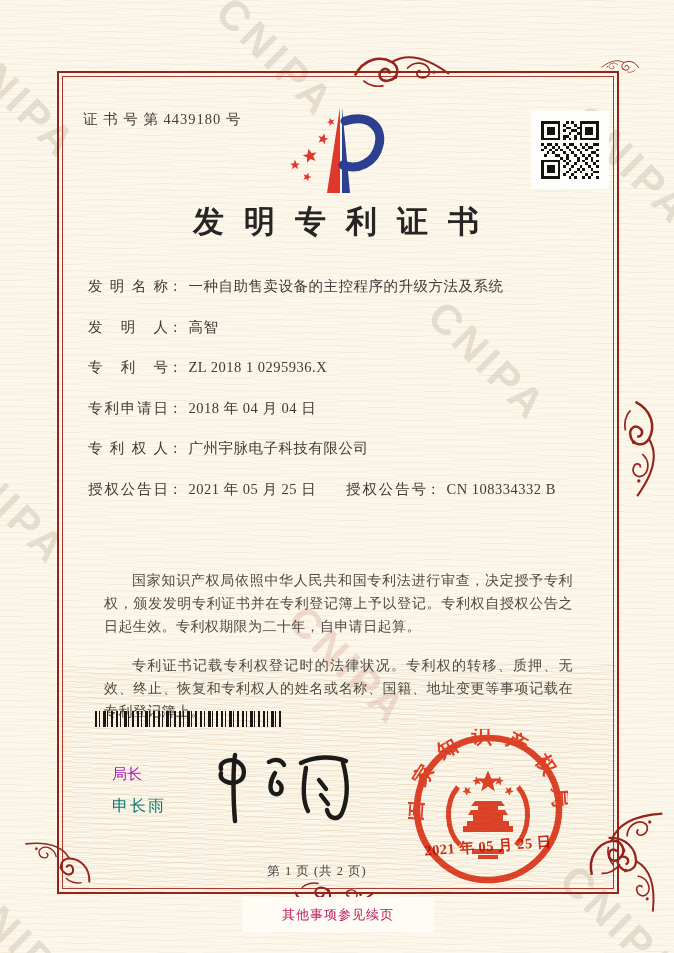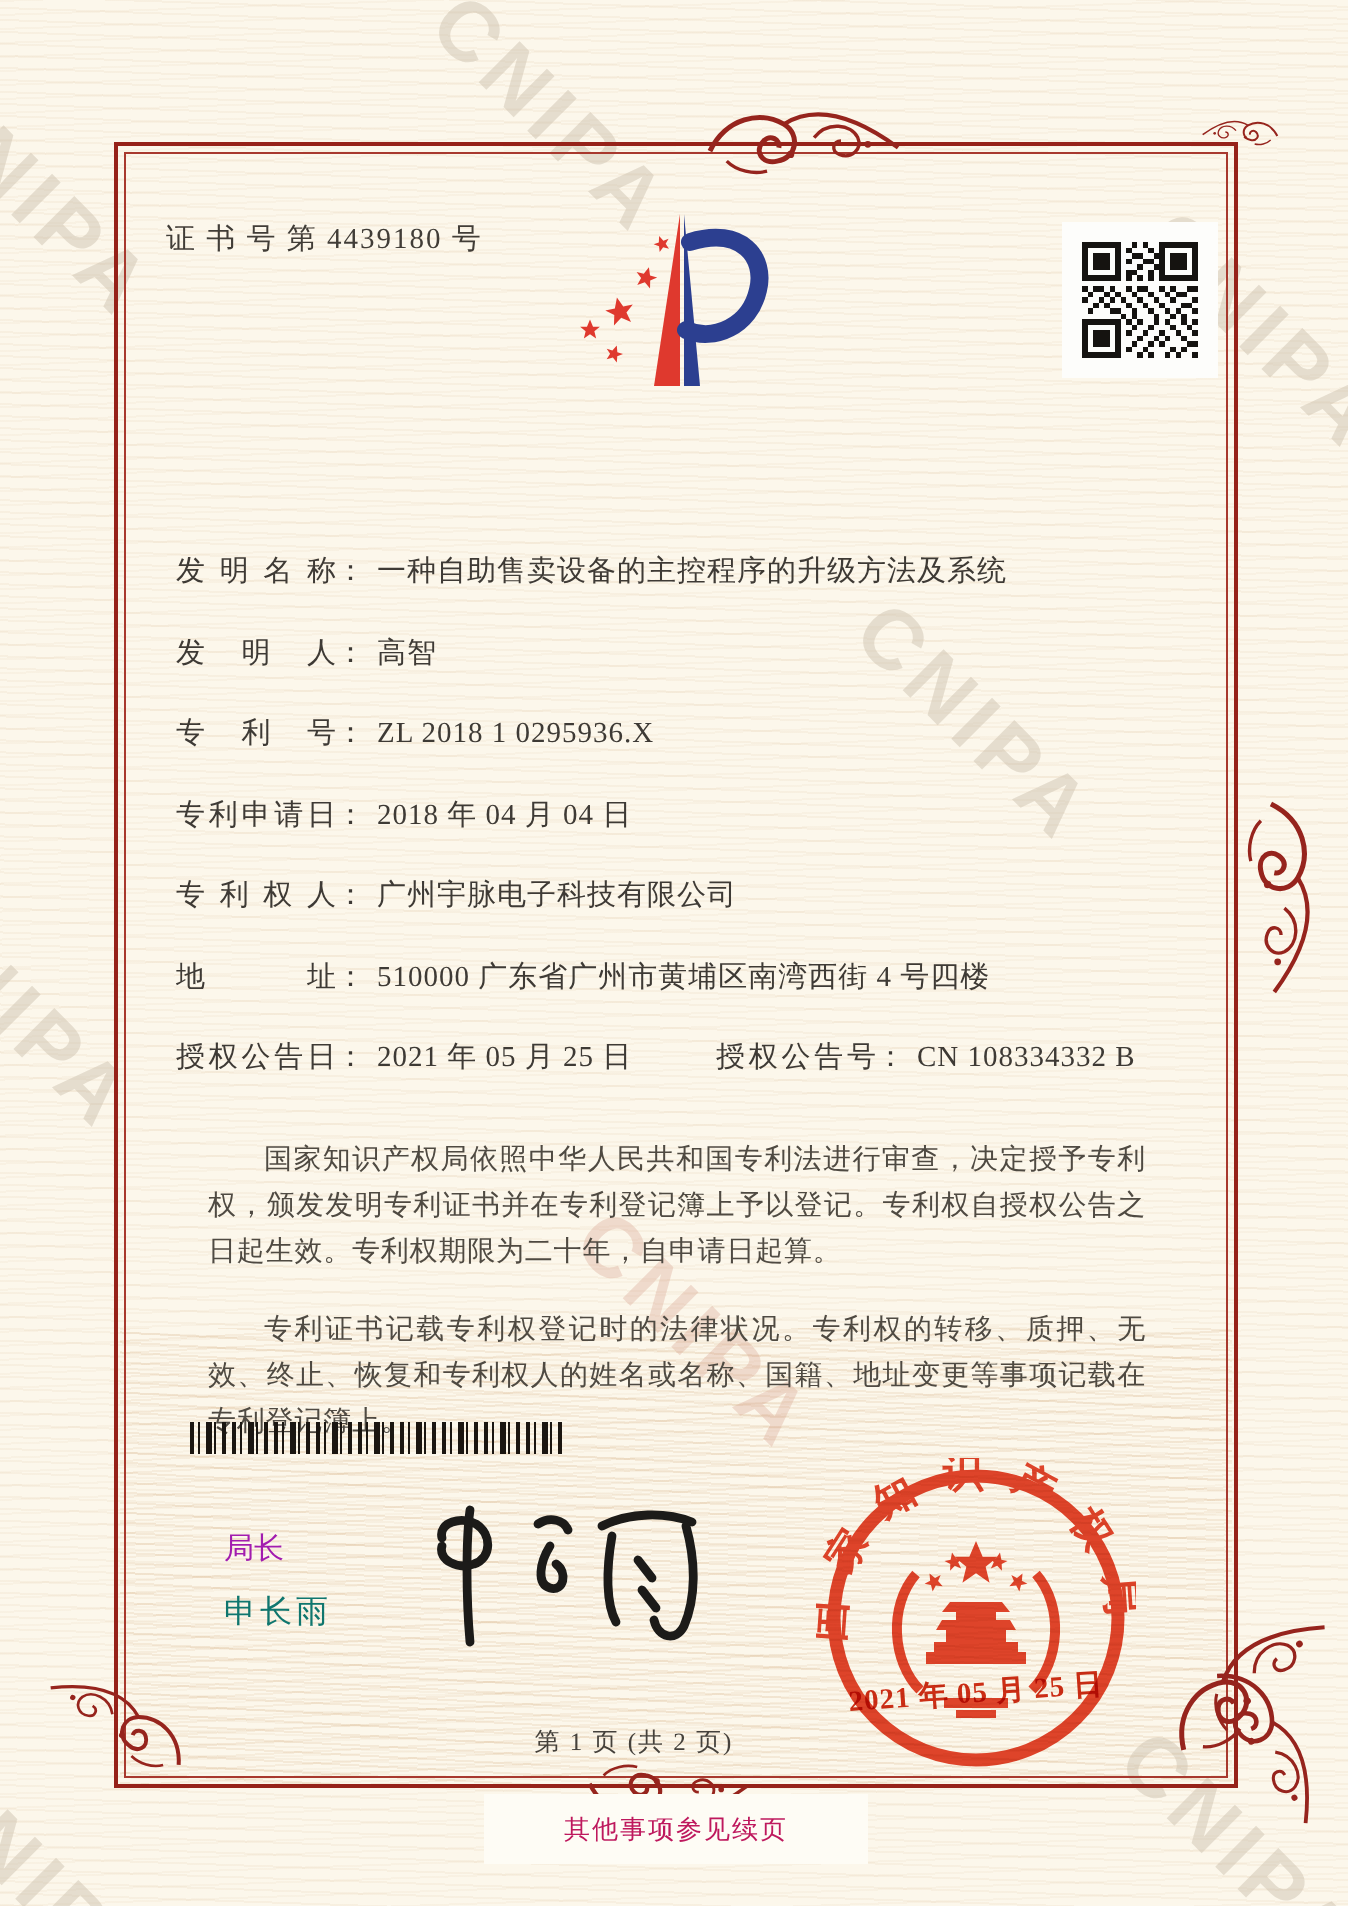--- a/index.html
+++ b/index.html
@@ -47,21 +47,21 @@
     position:absolute;left:57px;top:201px;width:558px;z-index:4;margin:0;
     text-align:center;font-size:31px;font-weight:bold;color:#262524;
     letter-spacing:20px;padding-left:20px;box-sizing:border-box;
   }
   
   .fields{position:absolute;left:88px;top:276px;width:505px;z-index:4;font-size:14.5px;color:#3e3a35;}
   .frow{height:40.5px;line-height:20px;white-space:nowrap;}
   .flabel{display:inline-block;width:80px;text-align:justify;text-align-last:justify;vertical-align:top;}
   .fcolon{display:inline-block;margin-right:6px;}
   .fvalue{letter-spacing:.5px;}
-  .grant2{position:absolute;left:258px;top:0;margin-left:12px;}
+  .grant2{position:absolute;left:258px;top:0;}
   .frow-grant{position:relative;}
   
   .paras{position:absolute;left:88px;top:553px;width:501px;z-index:4;}
   .paras p{margin:16px;font-size:14px;line-height:23px;text-align:justify;text-indent:2em;
            color:#4f4a42;letter-spacing:.4px;}
   
   .barcode{
     position:absolute;left:95px;top:711px;width:187px;height:16px;z-index:4;
     background:repeating-linear-gradient(90deg,
       #1b1611 0 2px, rgba(0,0,0,0) 2px 4px,
@@ -181,39 +181,37 @@
         M8 14h1v1H8z M10 14h1v1h-1z M13 14h1v1h-1z M15 14h1v1h-1z M18 14h1v1h-1z M20 14h1v1h-1z
         M9 15h1v1H9z M12 15h1v1h-1z M16 15h1v1h-1z M19 15h1v1h-1z
         M8 16h1v1H8z M11 16h1v1h-1z M14 16h1v1h-1z M17 16h1v1h-1z M20 16h1v1h-1z
         M10 17h1v1h-1z M13 17h1v1h-1z M15 17h1v1h-1z M18 17h1v1h-1z
         M9 18h1v1H9z M12 18h1v1h-1z M14 18h1v1h-1z M19 18h1v1h-1z M20 18h1v1h-1z
         M8 19h1v1H8z M11 19h1v1h-1z M16 19h1v1h-1z M18 19h1v1h-1z
         M10 20h1v1h-1z M12 20h1v1h-1z M15 20h1v1h-1z M17 20h1v1h-1z M20 20h1v1h-1z"></path>
     </svg>
   </div>
 
+  <h1 class="title">发明专利证书</h1>
 
   <div class="fields">
     <div class="frow">
       <span class="flabel">发明名称</span><span class="fcolon">：</span><span class="fvalue">一种自助售卖设备的主控程序的升级方法及系统</span>
     </div>
     <div class="frow">
       <span class="flabel">发明人</span><span class="fcolon">：</span><span class="fvalue">高智</span>
     </div>
     <div class="frow">
       <span class="flabel">专利号</span><span class="fcolon">：</span><span class="fvalue">ZL 2018 1 0295936.X</span>
     </div>
     <div class="frow">
       <span class="flabel">专利申请日</span><span class="fcolon">：</span><span class="fvalue">2018 年 04 月 04 日</span>
     </div>
     <div class="frow">
       <span class="flabel">专利权人</span><span class="fcolon">：</span><span class="fvalue">广州宇脉电子科技有限公司</span>
-    </div>
-    <div class="frow">
-      <span class="flabel">地址</span><span class="fcolon">：</span><span class="fvalue">510000 广东省广州市黄埔区南湾西街 4 号四楼</span>
     </div>
     <div class="frow frow-grant">
       <span>
         <span class="flabel">授权公告日</span><span class="fcolon">：</span><span class="fvalue">2021 年 05 月 25 日</span>
       </span>
       <span class="grant2">
         <span class="flabel">授权公告号</span><span class="fcolon">：</span><span class="fvalue">CN 108334332 B</span>
       </span>
     </div>
   </div>

